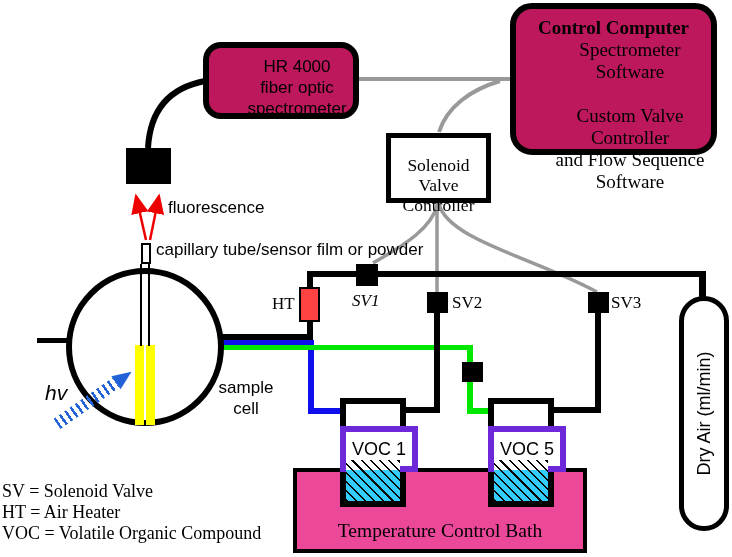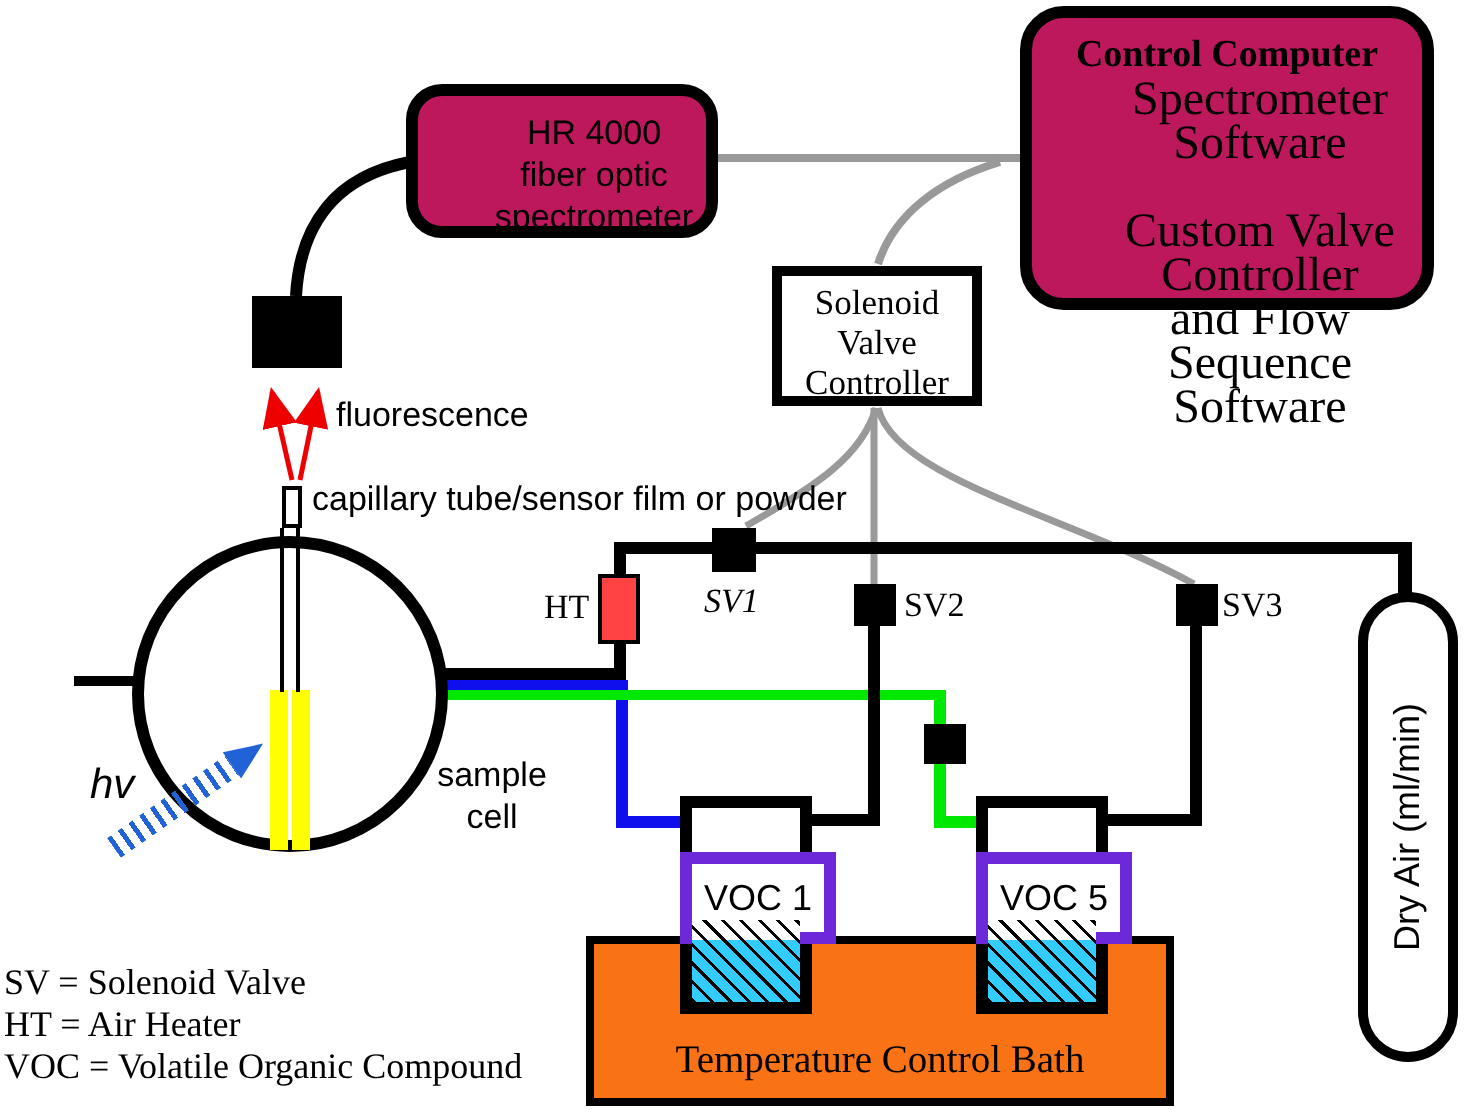--- a/index.html
+++ b/index.html
@@ -5,24 +5,24 @@
   html,body{margin:0;padding:0;background:#fff;}
   #canvas{position:relative;width:732px;height:557px;background:#fff;overflow:hidden;
           font-family:"Liberation Sans",sans-serif;color:#000;}
   .abs{position:absolute;box-sizing:border-box;}
   
   .rbox{border:6px solid #000;border-radius:22px;background:#be185d;text-align:center;}
   .sqbox{border:5px solid #000;background:#fff;text-align:center;}
   .serif{font-family:"Liberation Serif",serif;}
   .cc-box{left:510px;top:3px;width:207px;height:152px;padding-top:8px;}
   .cc-title{font-weight:bold;font-size:19px;line-height:22px;}
-  .cc-line{font-size:24px;line-height:22px;min-height:22px;margin-left:33px;}
+  .cc-line{font-size:19px;line-height:22px;min-height:22px;margin-left:33px;}
   .hr-box{left:203px;top:42px;width:156px;height:77px;border-radius:18px;padding-top:8px;}
   .hr-line{font-size:17px;line-height:21px;}
-  .svc-box{left:386px;top:133px;width:105px;height:70px;padding-top:3px;}
+  .svc-box{left:386px;top:133px;width:105px;height:70px;padding-top:17px;}
   .svc-line{font-size:17.5px;line-height:20px;}
   
   .blk{background:#000;}
   .blue{background:#0f0fee;}
   .green{background:#00e800;}
   
   .detector{left:126px;top:148px;width:45px;height:36px;background:#000;}
   .cap-tube{left:141px;top:243px;width:10px;height:21px;border:2px solid #000;background:#fff;}
   .cell{left:66px;top:268px;width:158px;height:158px;border:6px solid #000;border-radius:50%;background:#fff;}
   .ybar{background:#ffff00;}
@@ -30,21 +30,21 @@
   .valve{background:#000;}
   .lbl{font-size:17px;white-space:nowrap;}
   .voc{width:66px;height:109px;border:6px solid #000;background:#fff;top:398px;}
   .voc-band{position:absolute;left:-6px;top:22px;width:66px;height:34px;border:6px solid #6d28d9;
             background:#fff;display:flex;align-items:center;justify-content:center;
             font-size:18px;white-space:nowrap;}
   .voc-hatch{position:absolute;left:0;top:56px;width:54px;height:41px;
      background:
        repeating-linear-gradient(45deg,#000 0 1.5px,transparent 1.5px 6.5px),
        linear-gradient(to bottom,#fff 0 10px,#33ccff 10px);}
-  .bath{left:293px;top:468px;width:294px;height:85px;border:4px solid #000;background:#f97316;
+  .bath{left:293px;top:468px;width:294px;height:85px;border:4px solid #000;background:#ec4899;
         display:flex;align-items:flex-end;justify-content:center;}
   .bath-lbl{font-size:19.5px;padding-bottom:7px;white-space:nowrap;}
   .capsule{left:679px;top:296px;width:50px;height:235px;border:5px solid #000;border-radius:25px;
            background:#fff;display:flex;align-items:center;justify-content:center;}
   .capsule span{transform:rotate(-90deg);white-space:nowrap;font-size:18px;}
   .legend{left:2px;top:481px;font-size:18px;line-height:21px;white-space:nowrap;}
   
   .hv-arrow{left:57px;top:416px;width:94px;height:16px;transform:rotate(-35deg);
             transform-origin:0 50%;display:flex;align-items:center;}
   .hv-shaft{width:72px;height:12px;

